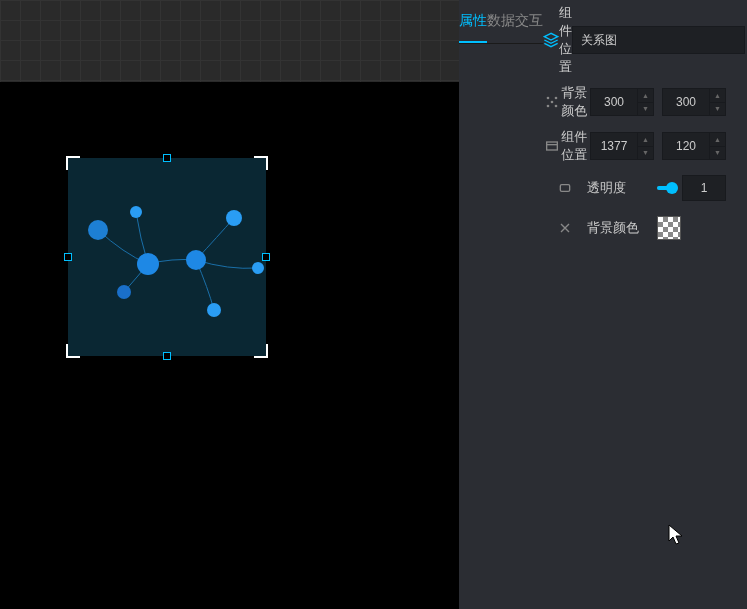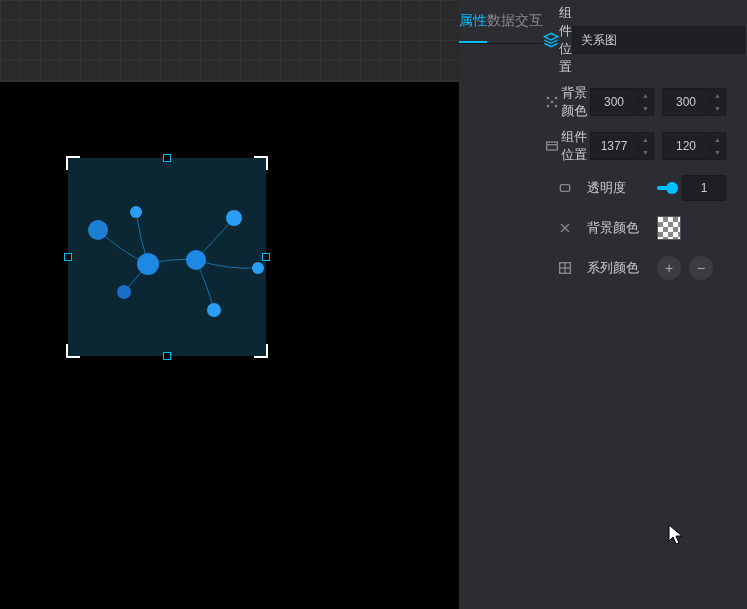--- a/index.html
+++ b/index.html
@@ -367,33 +367,19 @@
         <svg class="icon-svg" viewBox="0 0 24 24" fill="none" stroke="#888" stroke-width="2">
             <path d="M6 6l12 12M18 6L6 18"></path>
           </svg>
       </div>
       <div class="row-label">背景颜色</div>
       <div class="row-control">
         <div class="color-swatch"></div>
       </div>
     </div>
 
-    <div class="row">
-      <div class="row-icon">
-        <svg class="icon-svg" viewBox="0 0 24 24" fill="none" stroke="#888" stroke-width="2">
-            <rect x="4" y="4" width="16" height="16"></rect>
-            <line x1="4" y1="12" x2="20" y2="12"></line>
-            <line x1="12" y1="4" x2="12" y2="20"></line>
-          </svg>
-      </div>
-      <div class="row-label">系列颜色</div>
-      <div class="row-control">
-        <div class="circle-btn">+</div>
-        <div class="circle-btn">−</div>
-      </div>
-    </div>
 
   </div>
 </div>
 
 <svg class="cursor-arrow" width="18" height="22">
   <path d="M1 1 L1 17 L5 13 L8 20 L11 19 L8 12 L14 12 Z" fill="#fff" stroke="#000" stroke-width="1"></path>
 </svg>
 
 </body></html>

